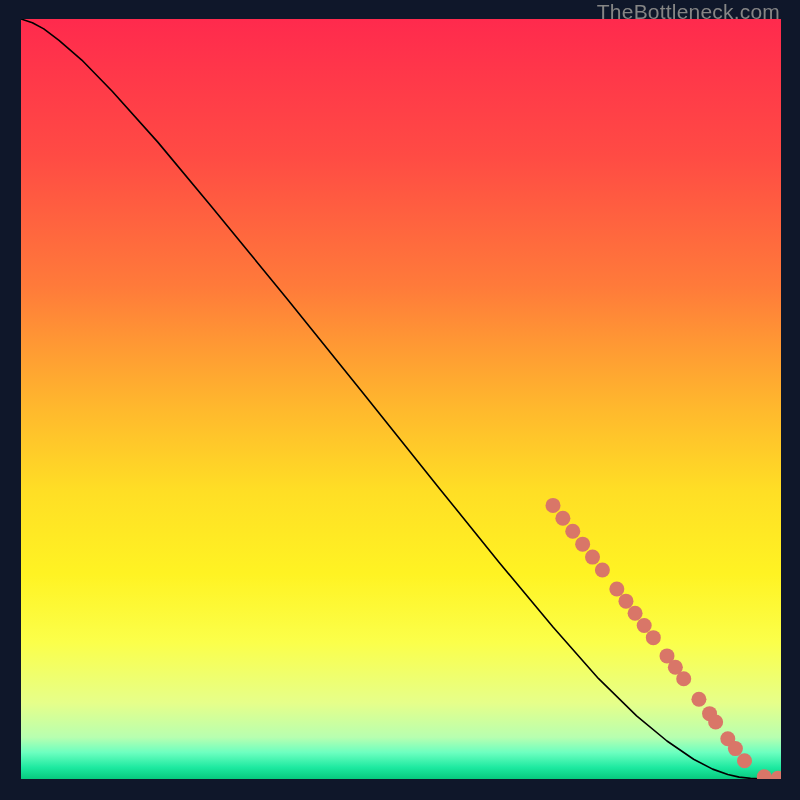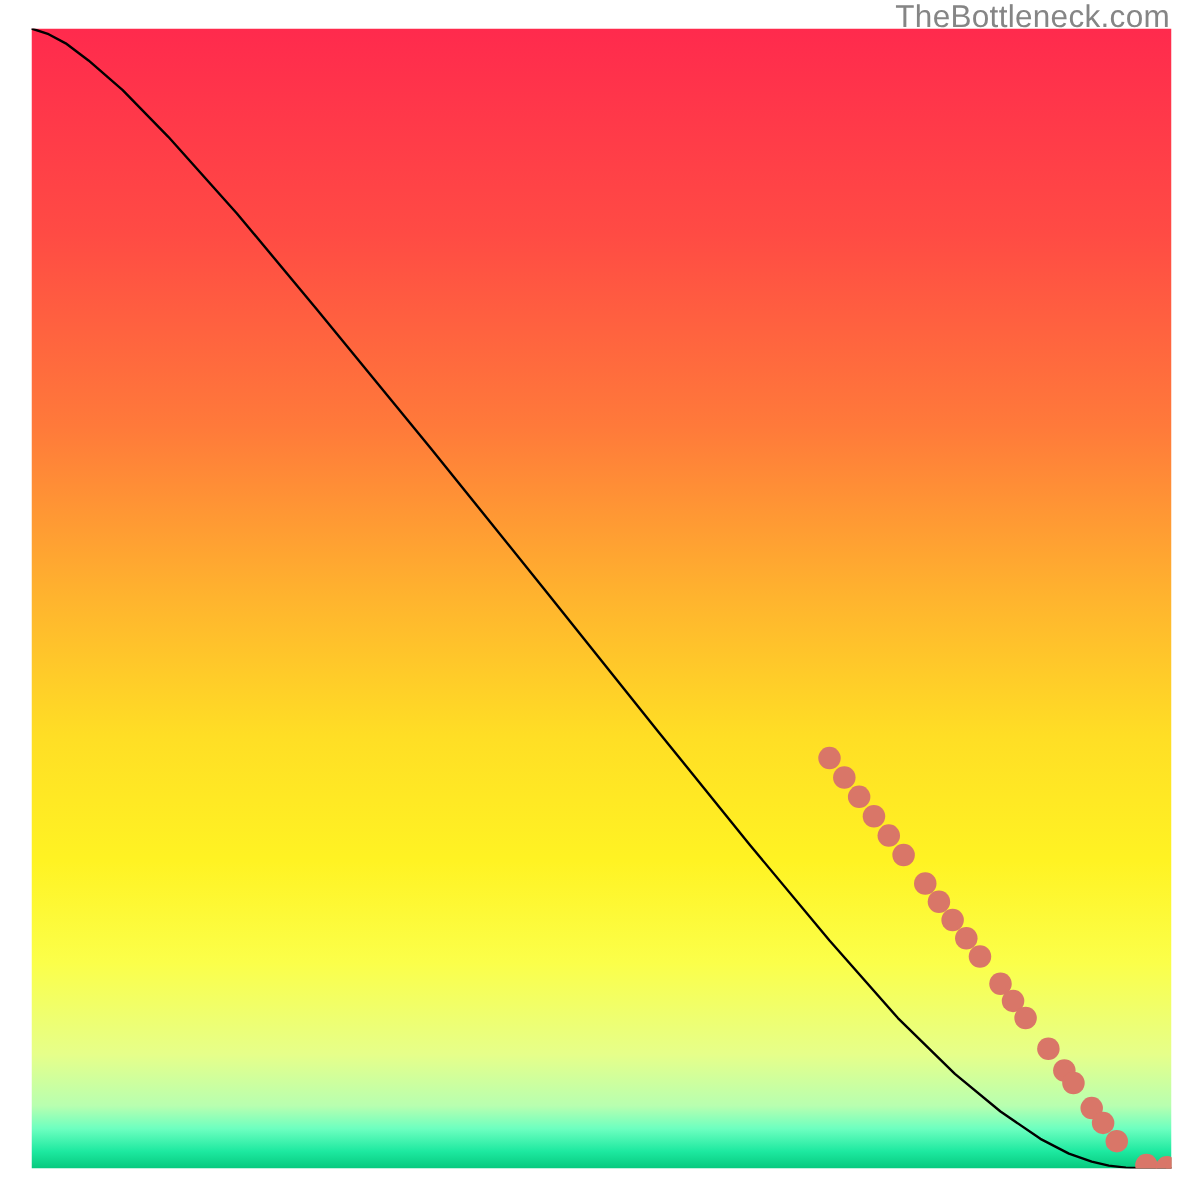--- a/index.html
+++ b/index.html
@@ -7,21 +7,21 @@
     padding: 0;
     width: 800px;
     height: 800px;
     background: #000;
     overflow: hidden;
   }
   .stage {
     position: relative;
     width: 800px;
     height: 800px;
-    background: #ffffff;
+    background: #0f172a;
   }
   .plot {
     position: absolute;
     left: 21px;
     top: 19px;
     width: 760px;
     height: 760px;
   }
   .watermark {
     position: absolute;

